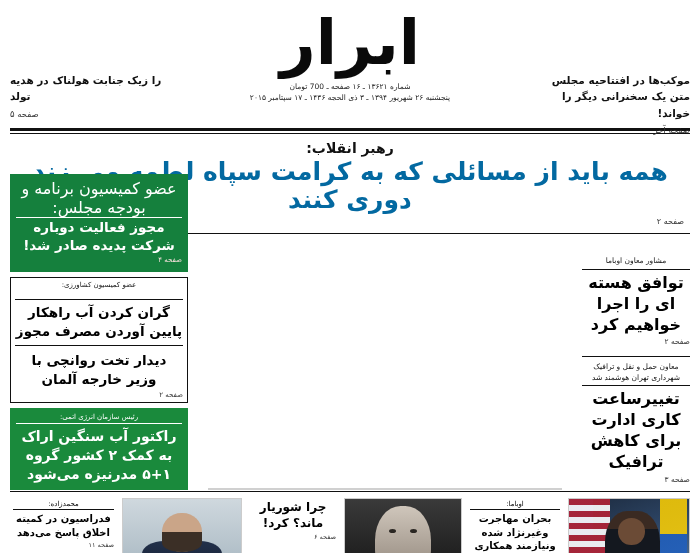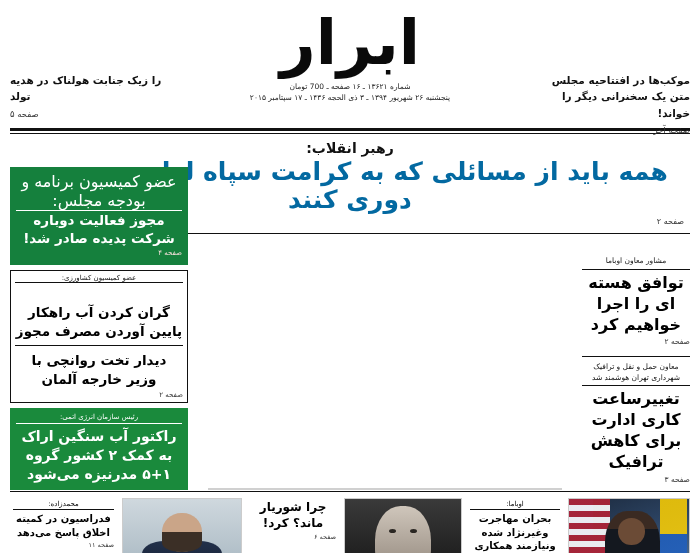--- a/index.html
+++ b/index.html
@@ -211,21 +211,21 @@
     position: absolute; bottom: 0; right: 0;
     font-size: 7px; color: #fff;
     background: rgba(0,0,0,.45);
     padding: 1px 4px;
   }
 
   
   .lbox { border: 1px solid #111; padding: 3px 4px; }
   .lbox .head {
     font-size: 7px; text-align: center; color: #111;
-    border-bottom: 1px solid #111; padding-bottom: 0; margin-bottom: 20px;
+    border-bottom: 1px solid #111; padding-bottom: 10px; margin-bottom: 3px;
   }
   .red-box {
     background: #15803d;
     border: none;
     color: #fff;
     padding: 5px 6px 8px 6px;
     text-align: center;
   }
   .red-box .head { color: #fff; border-bottom: 1px solid #fff; }
   .red-box .title {

